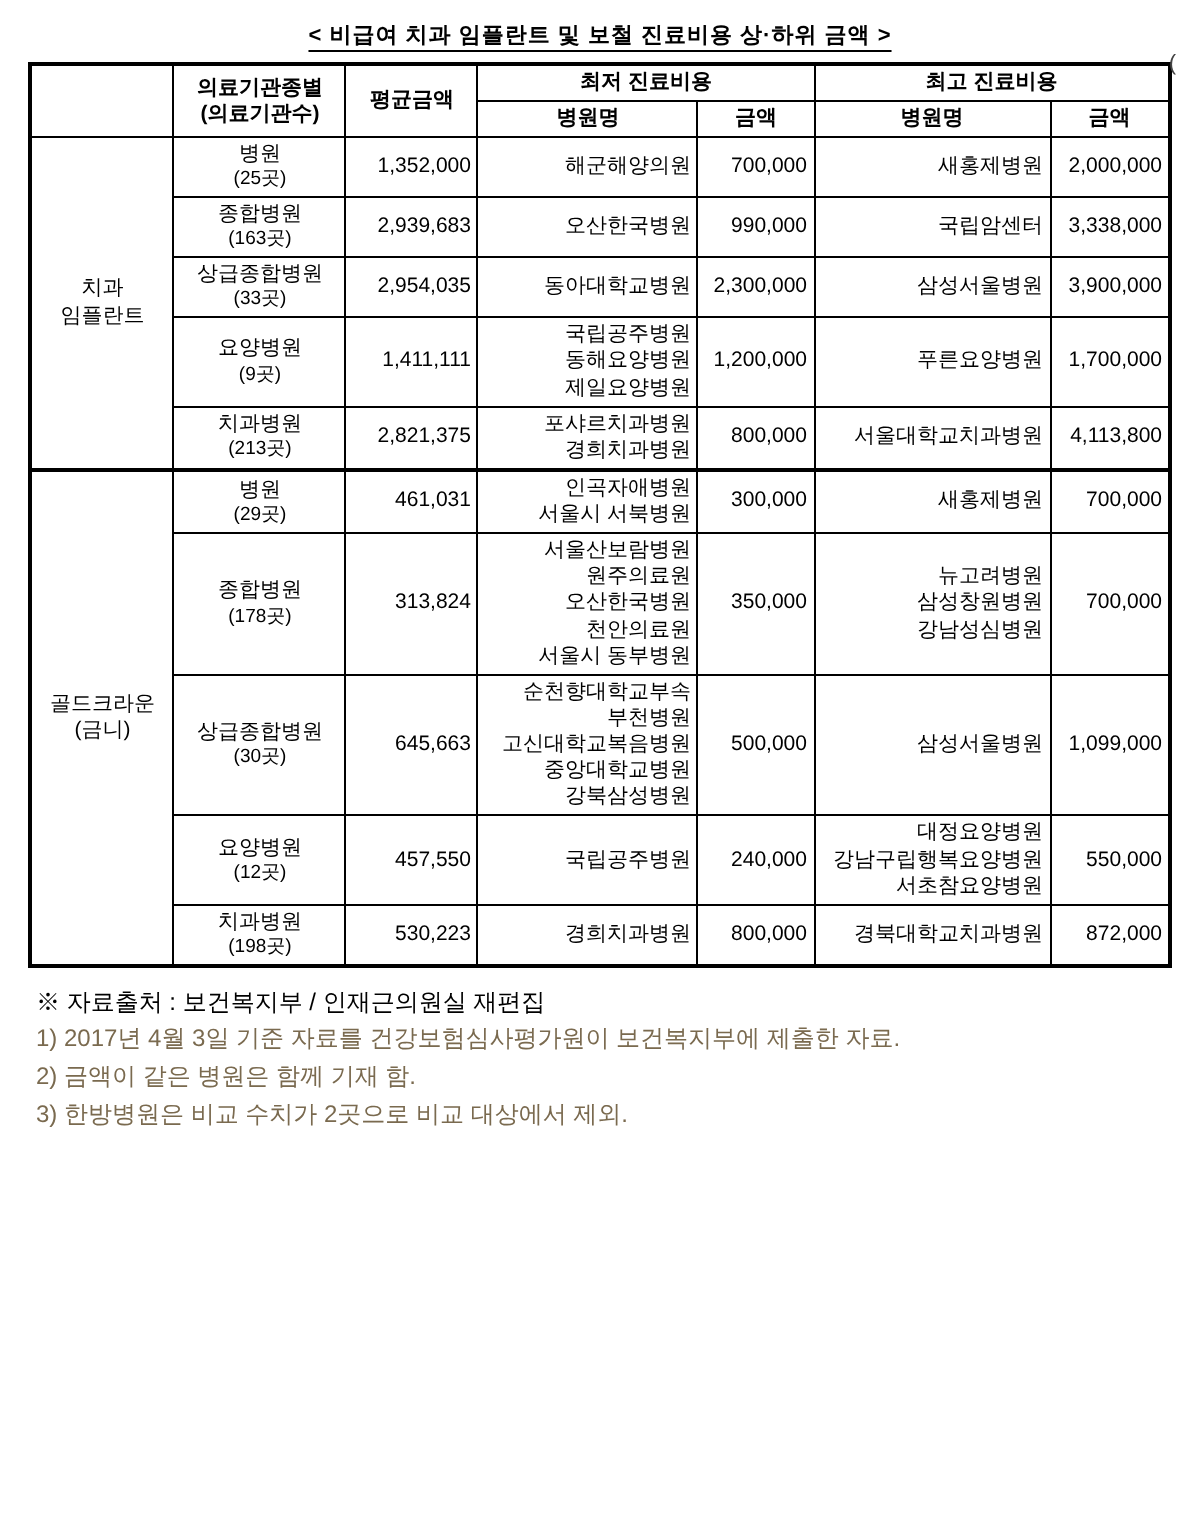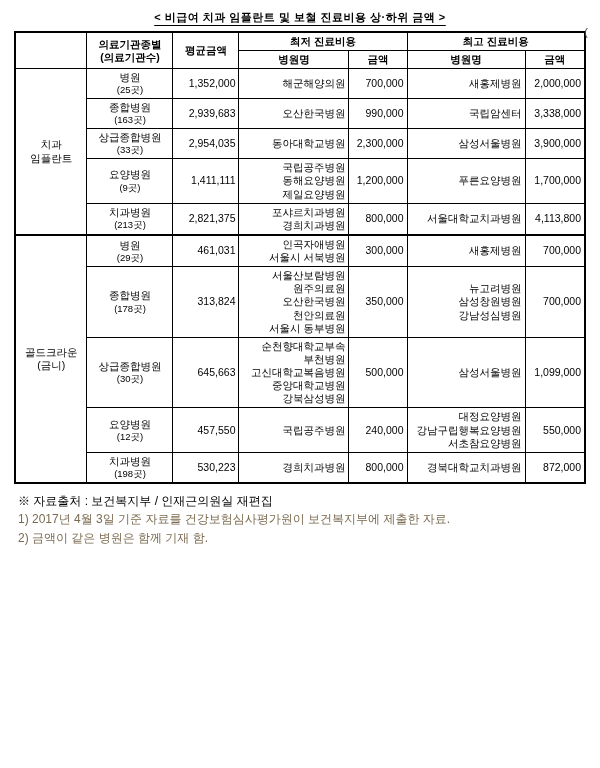--- a/index.html
+++ b/index.html
@@ -280,15 +280,16 @@
         <td class="hosp-cell thick-bottom">경북대학교치과병원</td>
         <td class="num-cell outer-right thick-bottom">872,000</td>
       </tr>
     </tbody>
   </table>
 
   <div class="notes">
     <div class="note-first">※ 자료출처 :  보건복지부 / 인재근의원실 재편집</div>
     <div class="note-num">1) 2017년 4월 3일 기준 자료를 건강보험심사평가원이 보건복지부에 제출한 자료.</div>
     <div class="note-num">2) 금액이 같은 병원은 함께 기재 함.</div>
+    <div class="note-num">3) 한방병원은 비교 수치가 2곳으로 비교 대상에서 제외.</div>
   </div>
 
 </div>
 
 </body></html>

